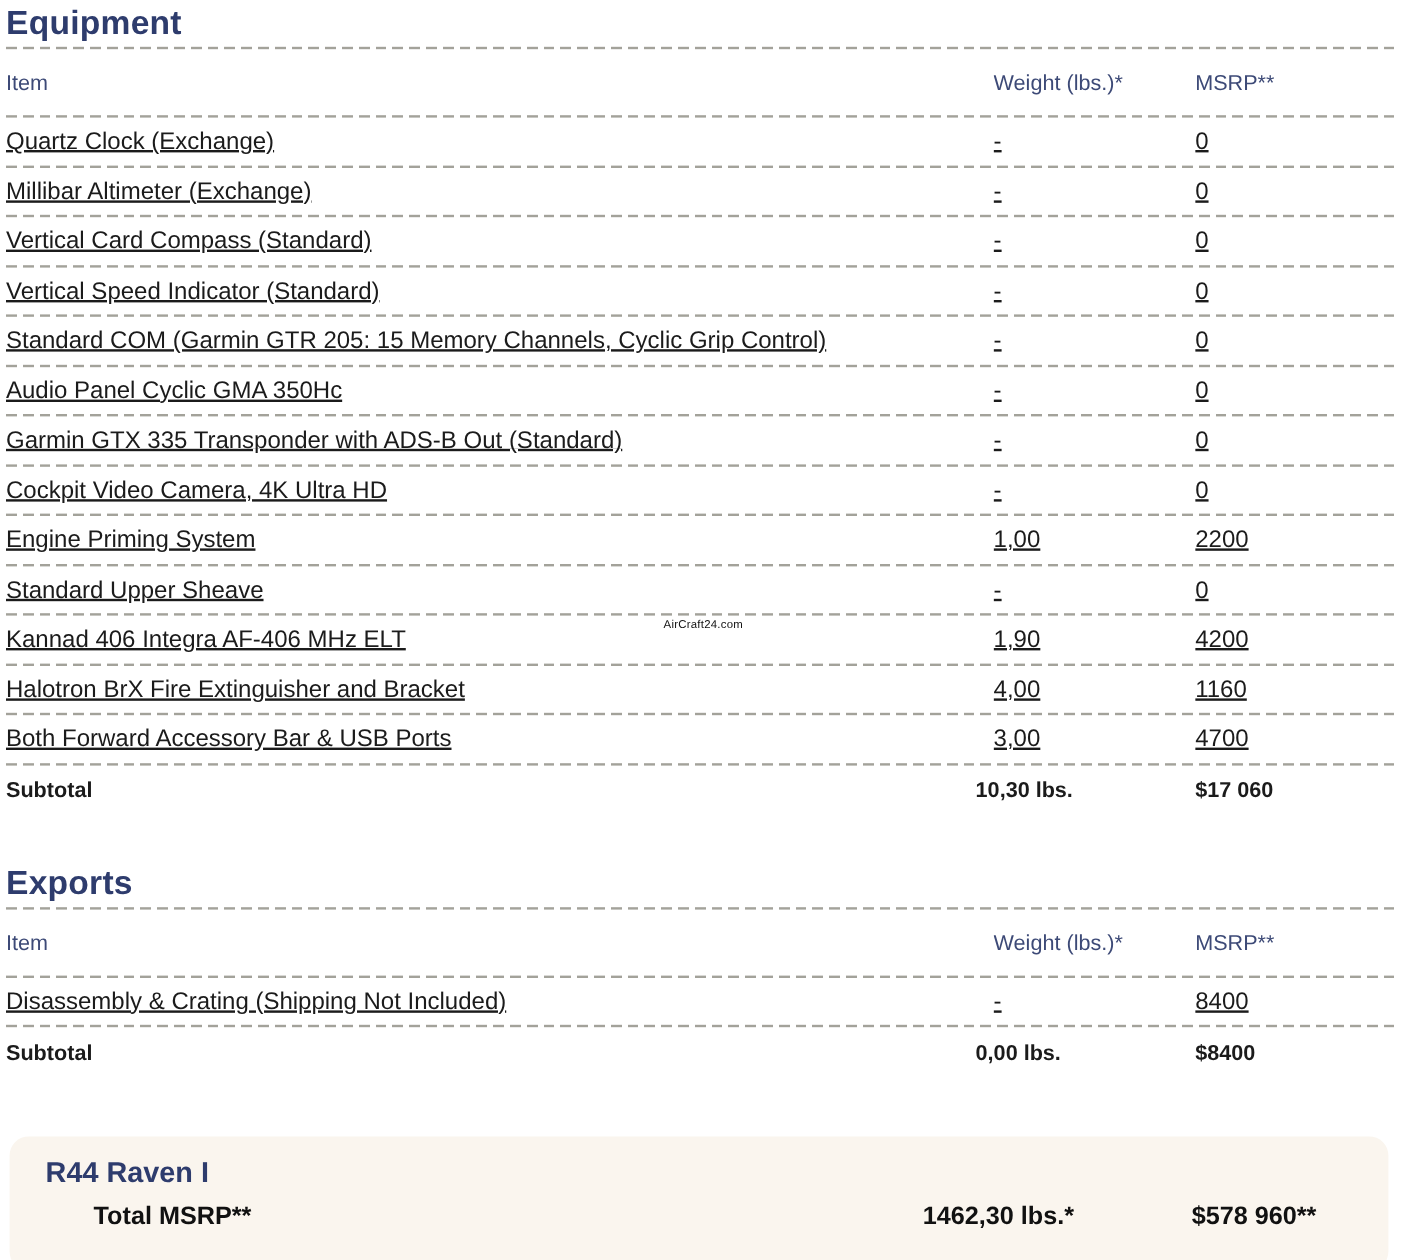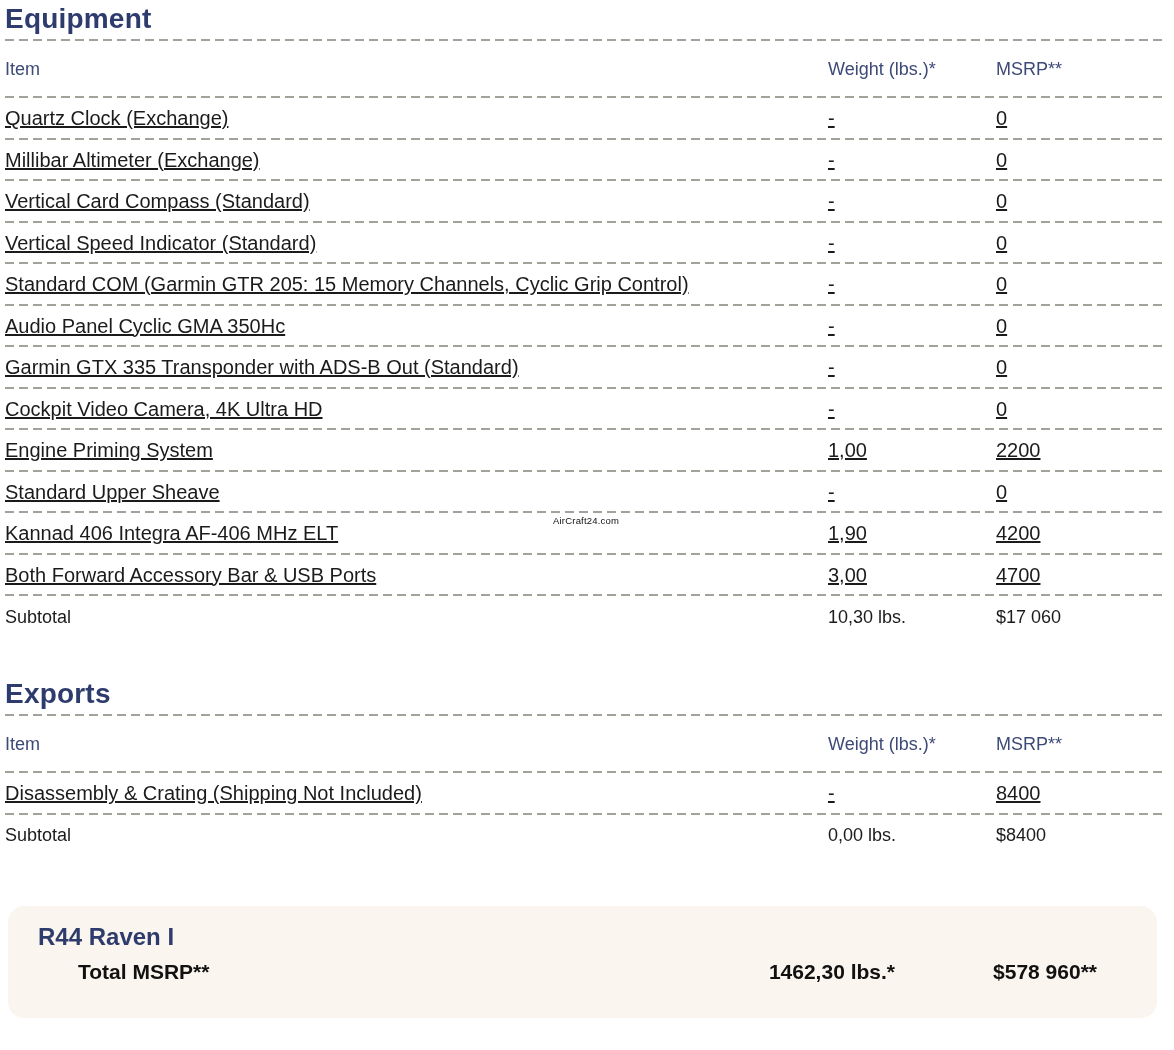--- a/index.html
+++ b/index.html
@@ -51,21 +51,22 @@
   }
   .trow{
     min-height:41.5px;
     font-size:20px;
     color:var(--ink);
     text-decoration:underline;
   }
   .subtotal-row{
     min-height:42px;
     font-size:18px;
-    font-weight:400;
+    font-weight:700;
+    gap:15px;
   }
   .cell{padding-right:10px; overflow:hidden; white-space:nowrap;}
 
   .section{margin:0;}
   .section.exports{margin-top:37px;}
 
   
   .summary-box{
     margin:49px 9px 0 3px;
     background:var(--cream);
@@ -180,20 +181,25 @@
           <span class="cell">-</span>
           <span class="cell">0</span>
         </div>
 
         <div class="grid-row trow dash-bottom">
           <span class="cell">Kannad 406 Integra AF-406 MHz ELT</span>
           <span class="cell">1,90</span>
           <span class="cell">4200</span>
         </div>
 
+        <div class="grid-row trow dash-bottom">
+          <span class="cell">Halotron BrX Fire Extinguisher and Bracket</span>
+          <span class="cell">4,00</span>
+          <span class="cell">1160</span>
+        </div>
 
         <div class="grid-row trow dash-bottom">
           <span class="cell">Both Forward Accessory Bar &amp; USB Ports</span>
           <span class="cell">3,00</span>
           <span class="cell">4700</span>
         </div>
       </div>
 
     <div class="grid-row subtotal-row">
       <span class="cell">Subtotal</span>

